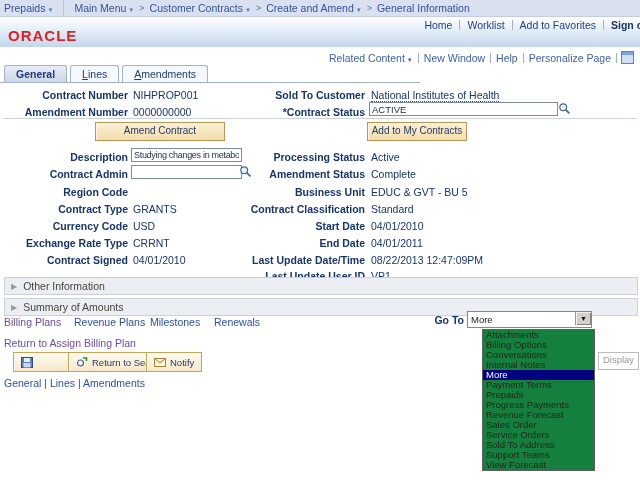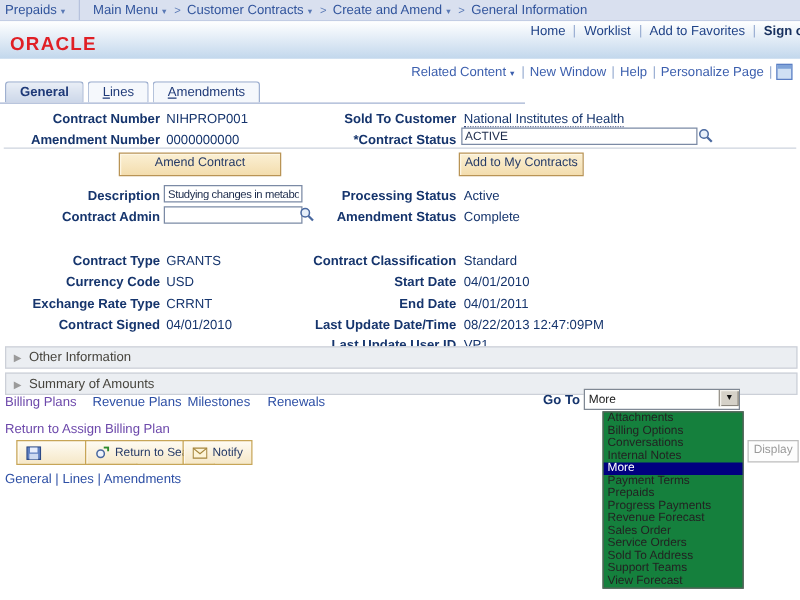--- a/index.html
+++ b/index.html
@@ -169,20 +169,26 @@
     <span class="lblL">Contract Admin</span>
     <span class="lblR">Amendment Status</span>
     <span class="valR">Complete</span>
   </div>
   <input class="fld" style="left: 131px; top: 165px; width: 105px;" value="">
   <svg class="mag" style="left:239px;top:165px;" viewBox="0 0 13 13">
       <circle cx="5.2" cy="5.2" r="3.4" fill="#e8f0fa" stroke="#49689f" stroke-width="1.2"></circle>
       <line x1="7.8" y1="7.8" x2="11.4" y2="11.4" stroke="#49689f" stroke-width="1.8"></line>
     </svg>
 
+  <div class="row" style="top:186px;left:0;width:640px;">
+    <span class="lblL">Region Code</span>
+    <span class="valL"></span>
+    <span class="lblR">Business Unit</span>
+    <span class="valR">EDUC &amp; GVT - BU 5</span>
+  </div>
   <div class="row" style="top:203px;left:0;width:512px;">
     <span class="lblL">Contract Type</span>
     <span class="valL">GRANTS</span>
     <span class="lblR">Contract Classification</span>
     <span class="valR">Standard</span>
   </div>
   <div class="row" style="top:220px;left:0;width:640px;">
     <span class="lblL">Currency Code</span>
     <span class="valL">USD</span>
     <span class="lblR">Start Date</span>

